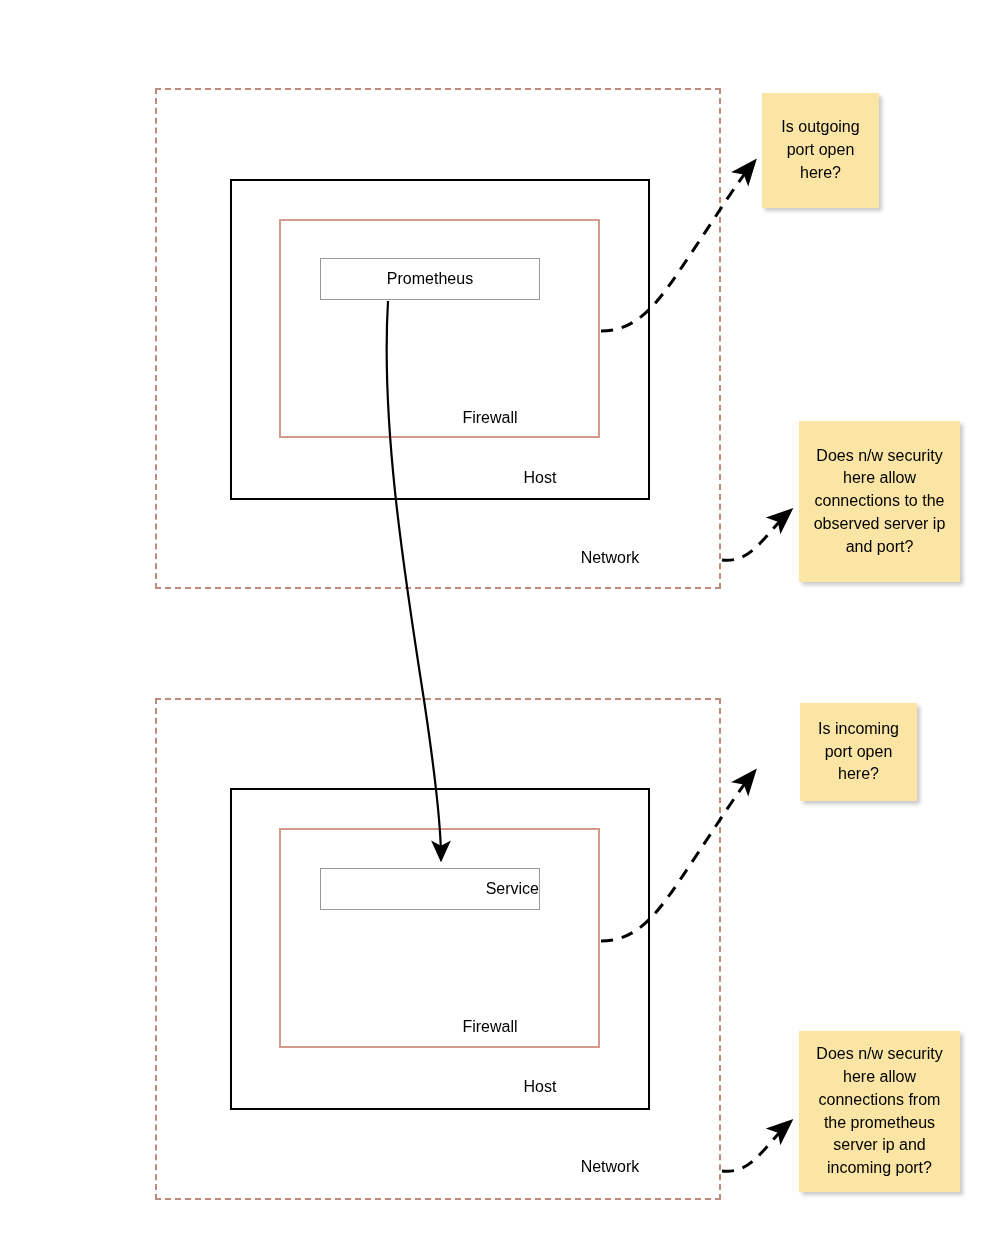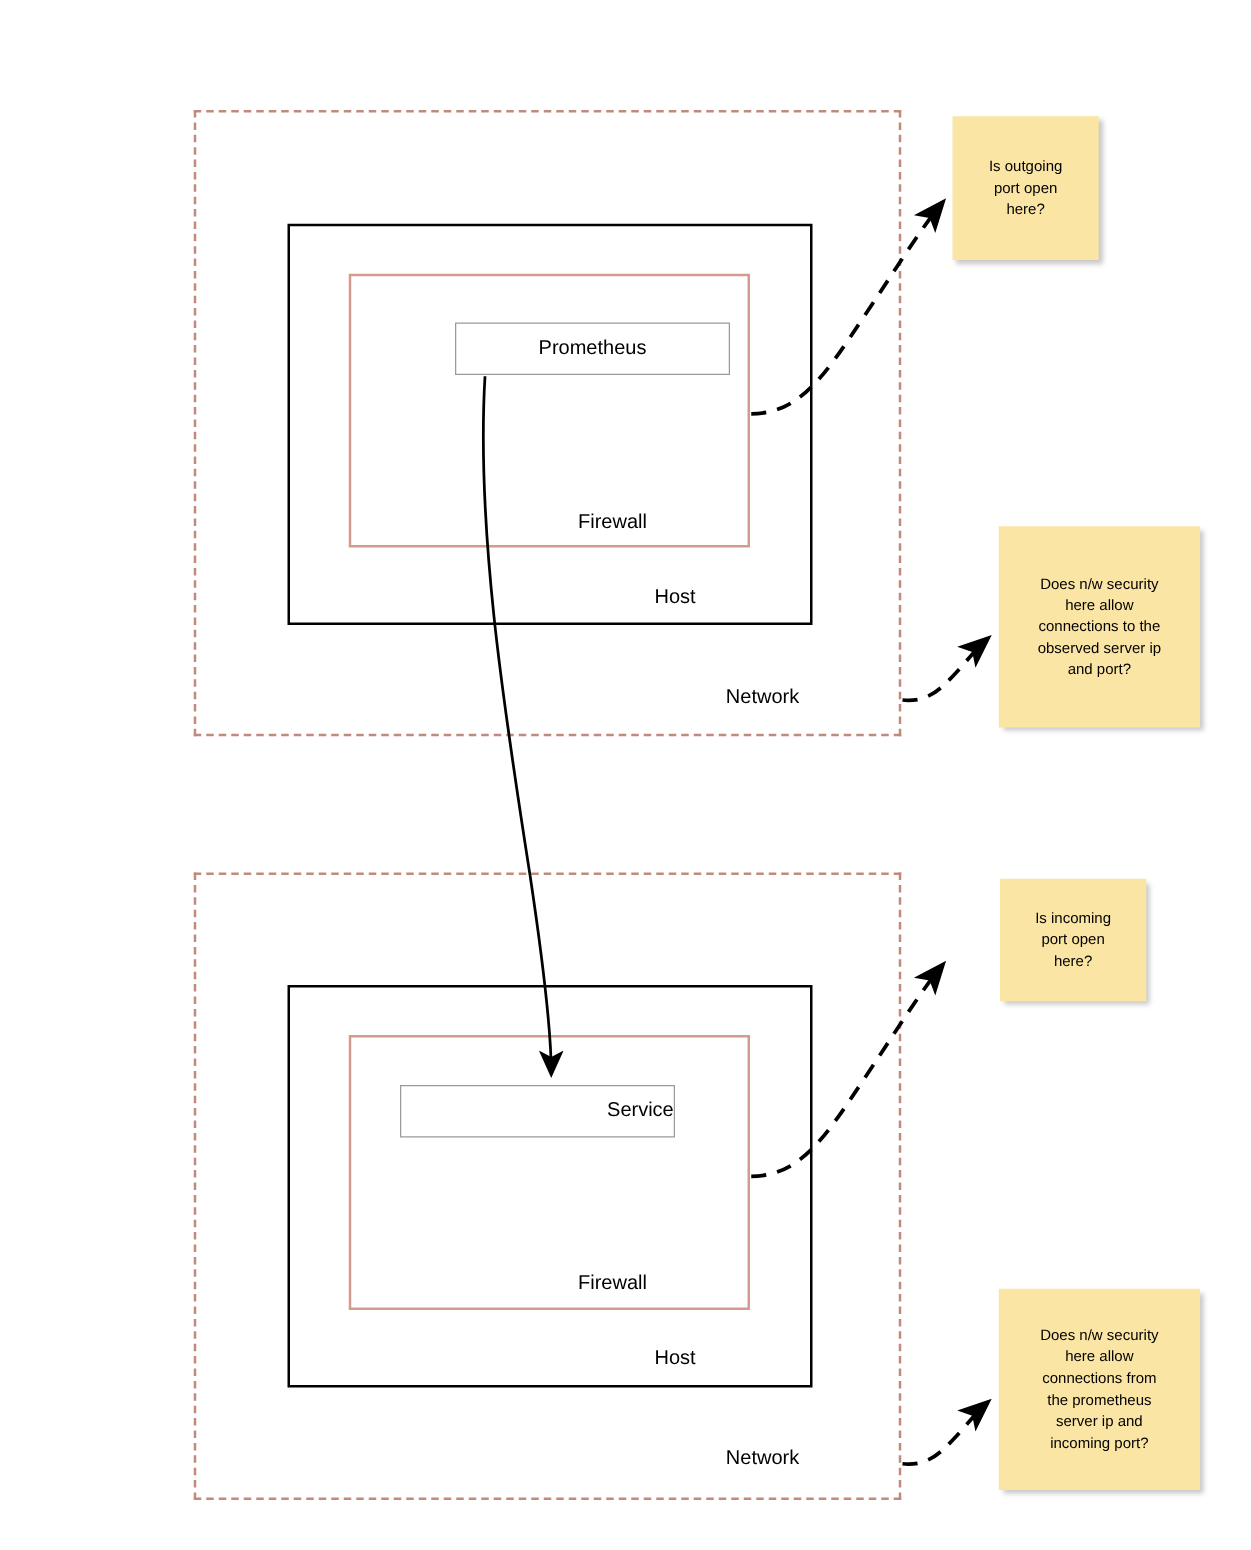--- a/index.html
+++ b/index.html
@@ -67,39 +67,39 @@
     position: absolute;
     box-sizing: border-box;
     background: #fbe5a4;
     box-shadow: 3px 3px 4px rgba(0,0,0,0.22);
     display: flex;
     align-items: center;
     justify-content: center;
     padding: 6px 8px;
   }
   .sticky-text {
-    font-size: 12px;
+    font-size: 16px;
     line-height: 1.42;
     color: #000000;
     text-align: center;
     white-space: pre-line;
   }
 </style>
 </head>
 <body>
 
 <div id="canvas">
 
   <div class="box network-box" style="left:155px; top:88px; width:566px; height:501px;"></div>
 
   <div class="box host-box" style="left:230px; top:179px; width:420px; height:321px;"></div>
 
   <div class="box firewall-box" style="left:279px; top:219px; width:321px; height:219px;"></div>
 
-  <div class="box node-box" style="left:320px; top:258px; width:220px; height:42px;margin-left:44px;">
+  <div class="box node-box" style="left:320px; top:258px; width:220px; height:42px;">
     <span class="node-label">Prometheus</span>
   </div>
 
   <div class="zone-label" style="left:440px; top:409px; width:100px;">Firewall</div>
 
   <div class="zone-label" style="left:490px; top:469px; width:100px;">Host</div>
 
   <div class="zone-label" style="left:560px; top:549px; width:100px;">Network</div>
 
   <div class="box network-box" style="left:155px; top:698px; width:566px; height:502px;"></div>

